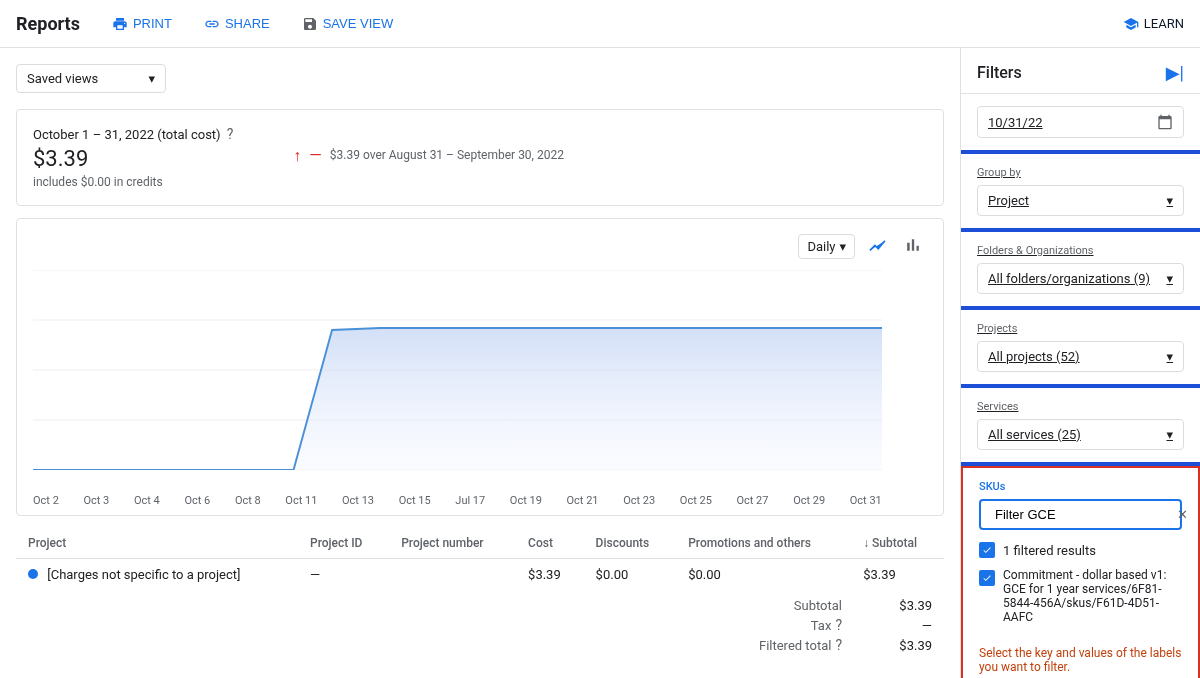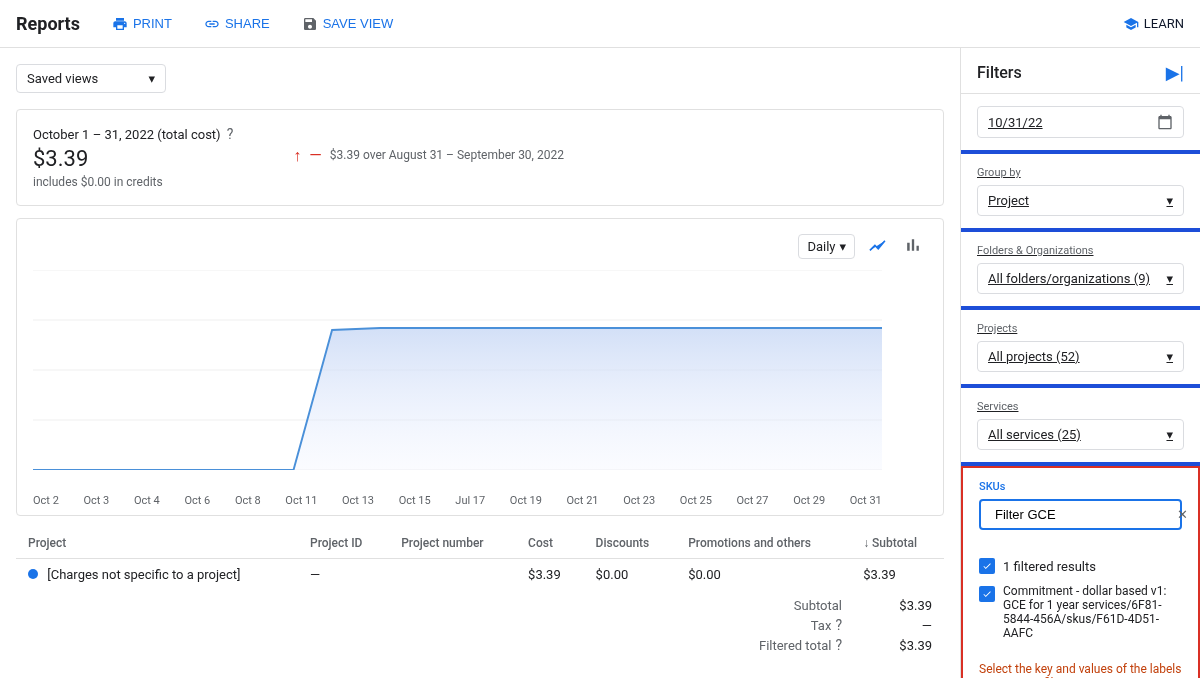--- a/index.html
+++ b/index.html
@@ -60,21 +60,21 @@
     .sidebar-title { font-size: 16px; font-weight: 500; }
     .sidebar-expand-icon { color: #1a73e8; cursor: pointer; font-size: 18px; }
 
     .filter-section { padding: 12px 16px; border-bottom: 4px solid #1d4ed8; text-decoration: underline; }
     .filter-label { font-size: 11px; color: #5f6368; margin-bottom: 6px; }
     .filter-select { width: 100%; border: 1px solid #dadce0; border-radius: 4px; padding: 7px 10px; font-size: 13px; cursor: pointer; display: flex; align-items: center; justify-content: space-between; }
     .filter-date { width: 100%; border: 1px solid #dadce0; border-radius: 4px; padding: 7px 10px; font-size: 13px; cursor: pointer; display: flex; align-items: center; justify-content: space-between; }
 
     
     .sku-filter-section { padding: 12px 16px; border: 2px solid #d93025; margin: 0; position: relative; }
-    .sku-search-box { border: 2px solid #1a73e8; border-radius: 4px; display: flex; align-items: center; padding: 6px 8px; margin-bottom: 24px; gap: 6px; }
+    .sku-search-box { border: 2px solid #1a73e8; border-radius: 4px; display: flex; align-items: center; padding: 6px 8px; margin-bottom: 8px; gap: 6px; }
     .sku-search-input { border: none; outline: none; flex: 1; font-size: 13px; }
     .sku-filter-result { display: flex; align-items: center; gap: 8px; padding: 4px 0; font-size: 13px; }
     .sku-item { display: flex; align-items: flex-start; gap: 8px; padding: 6px 0; font-size: 12px; }
     .sku-item-text { font-size: 12px; color: #202124; }
     .sku-hint { font-size: 12px; color: #c2410c; margin-top: 16px; }
 
     
     .credits-section { padding: 12px 16px; border: 2px solid #d93025; }
     .credits-title { display: flex; align-items: center; justify-content: space-between; margin-bottom: 8px; }
     .credits-title-left { display: flex; align-items: center; gap: 6px; font-size: 13px; font-weight: 500; }

